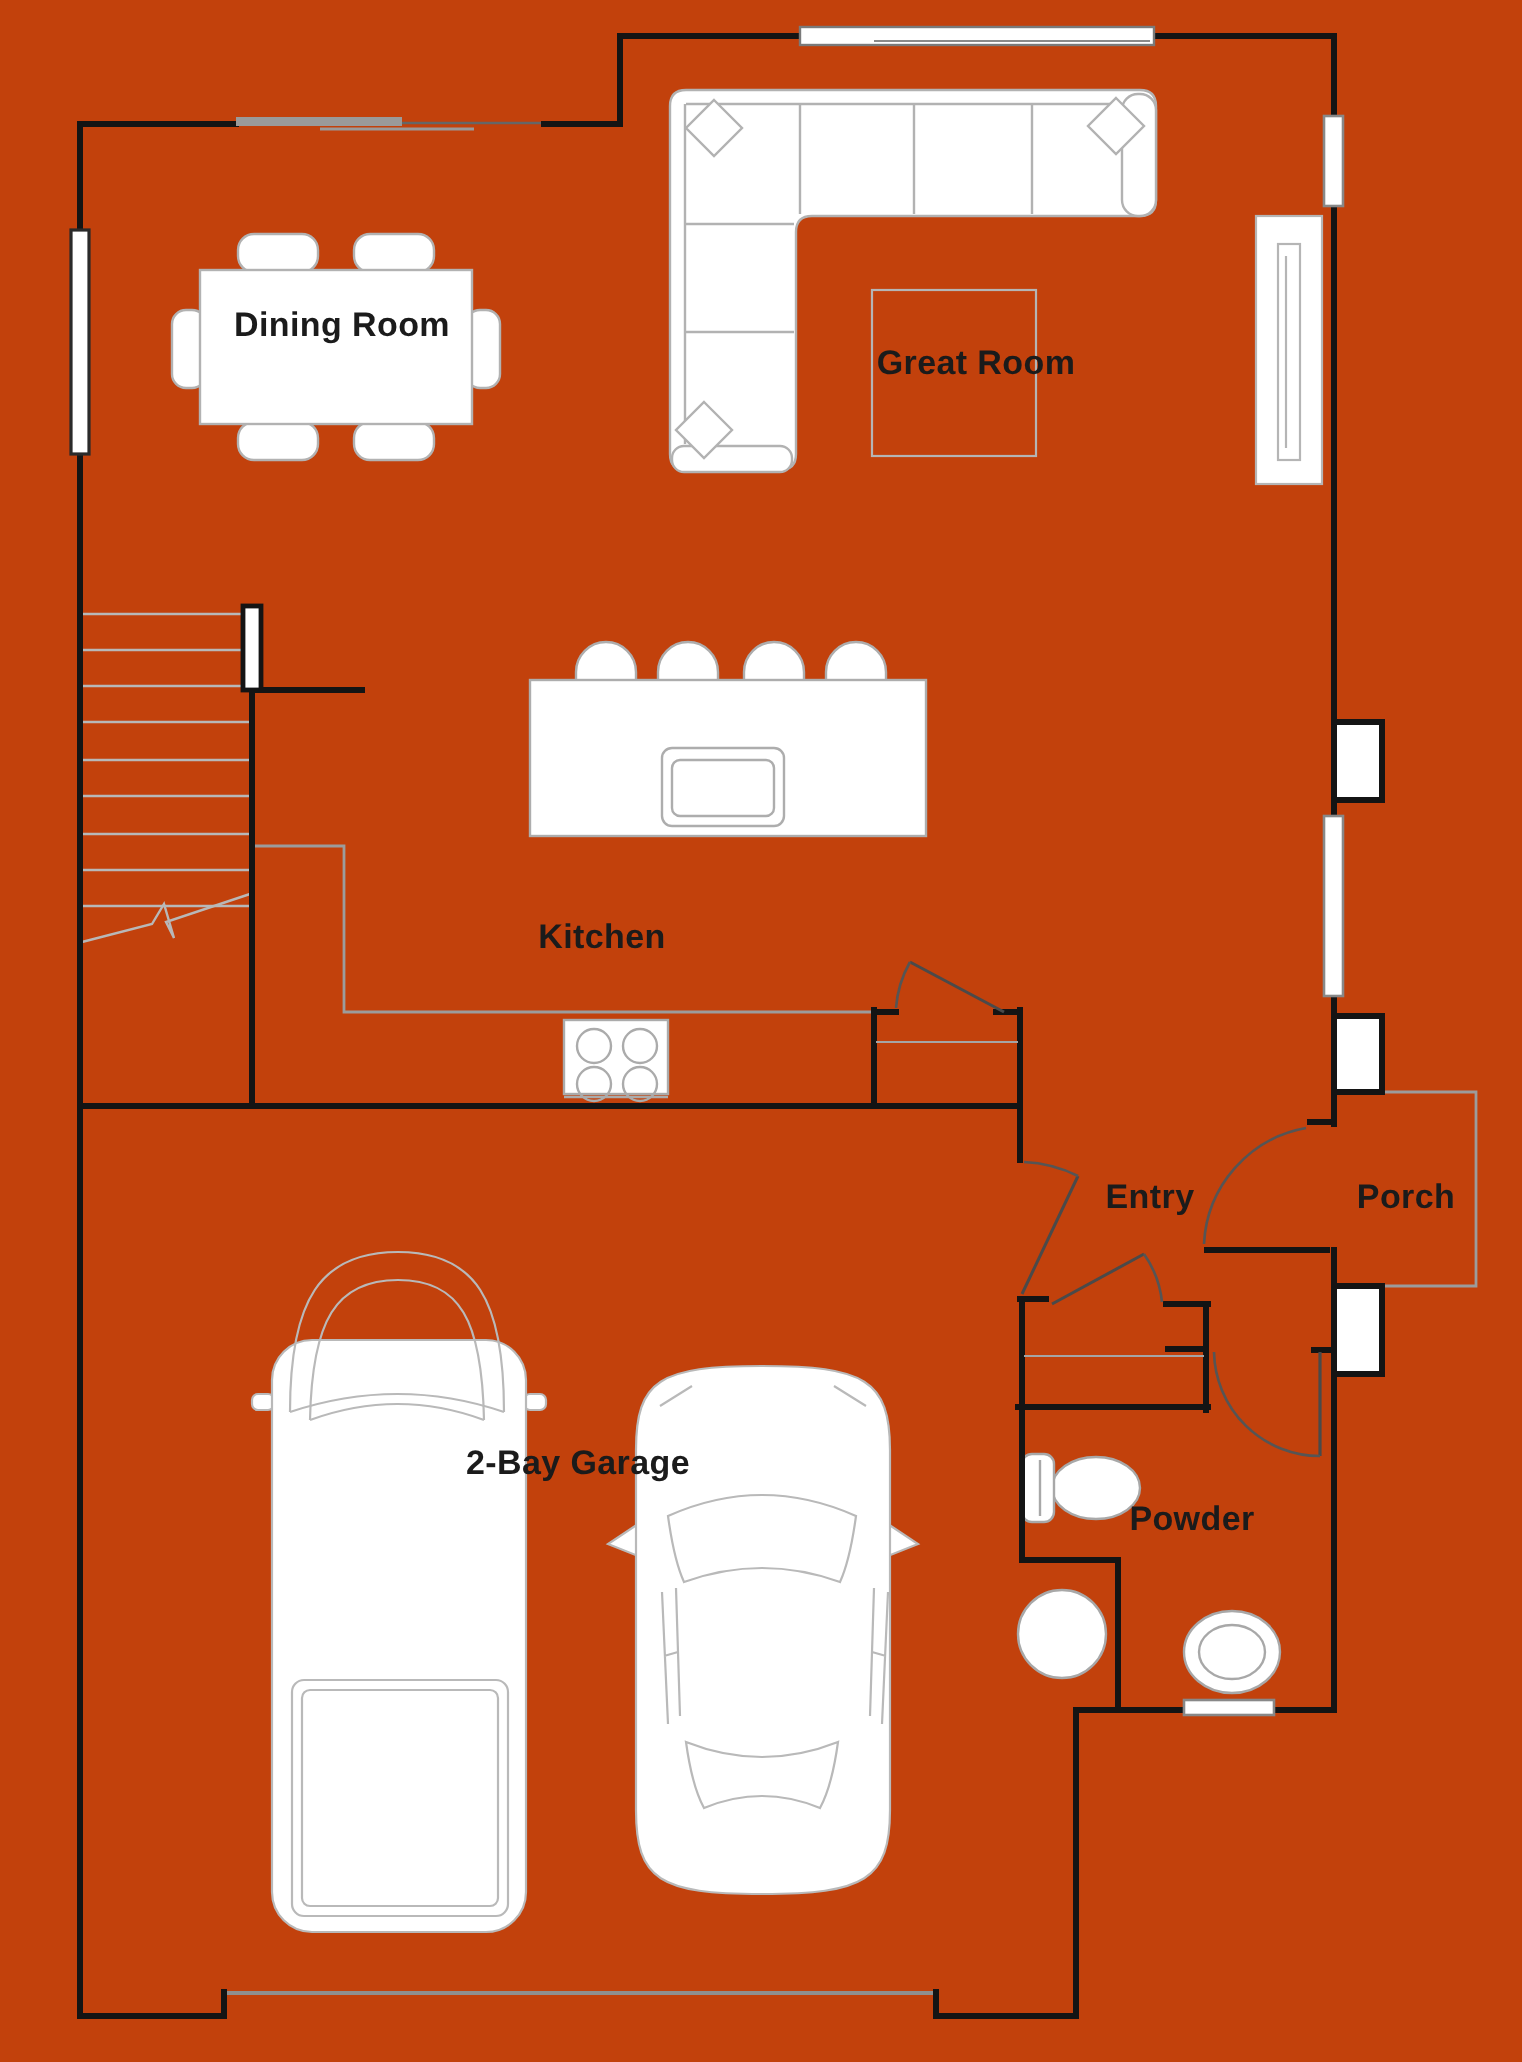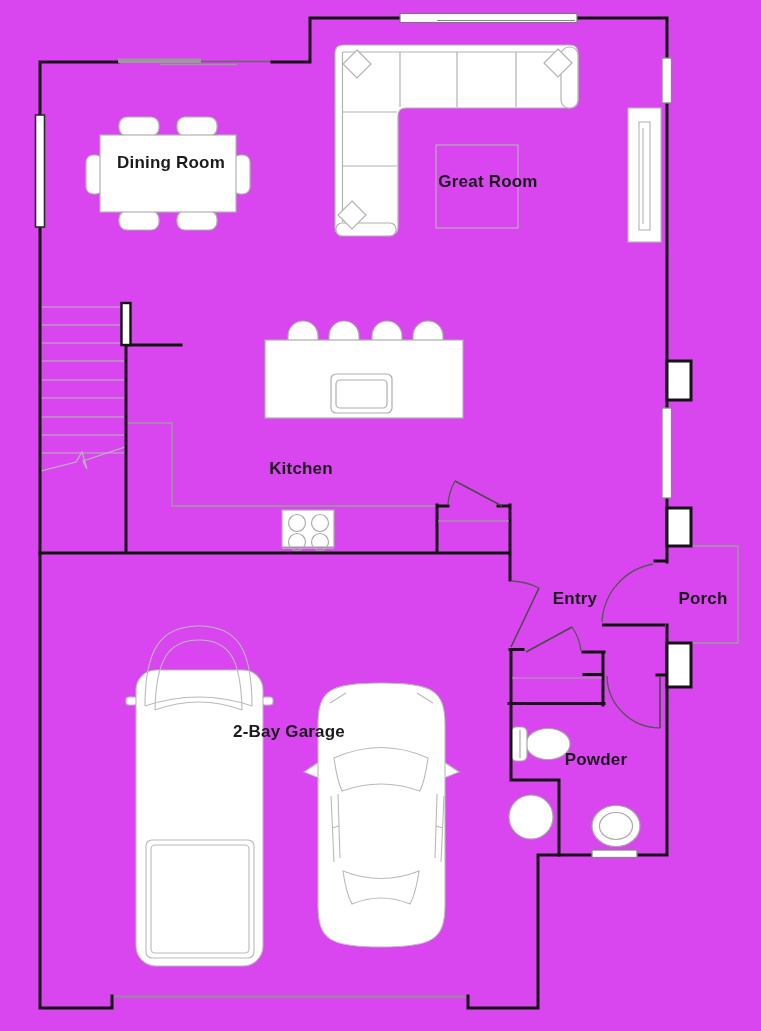--- a/index.html
+++ b/index.html
@@ -1,16 +1,16 @@
 <!DOCTYPE html>
 <html><head>
 <meta charset="utf-8">
 <style>
   html,body{margin:0;padding:0;background:#fff;}
-  .page{position:relative;width:761px;height:1031px;background:#d946ef;overflow:hidden;
+  .page{position:relative;width:761px;height:1031px;background:#c2410c;overflow:hidden;
         font-family:"Liberation Sans",sans-serif;}
   svg{position:absolute;left:0;top:0;}
   text.room-label{font-family:"Liberation Sans","DejaVu Sans",sans-serif;
         font-weight:bold;font-size:17px;fill:#1b1b1b;letter-spacing:.2px;text-anchor:middle;}
 </style>
 </head>
 <body>
 
 <div class="page">
 <svg width="761" height="1031" viewBox="0 0 761 1031">

